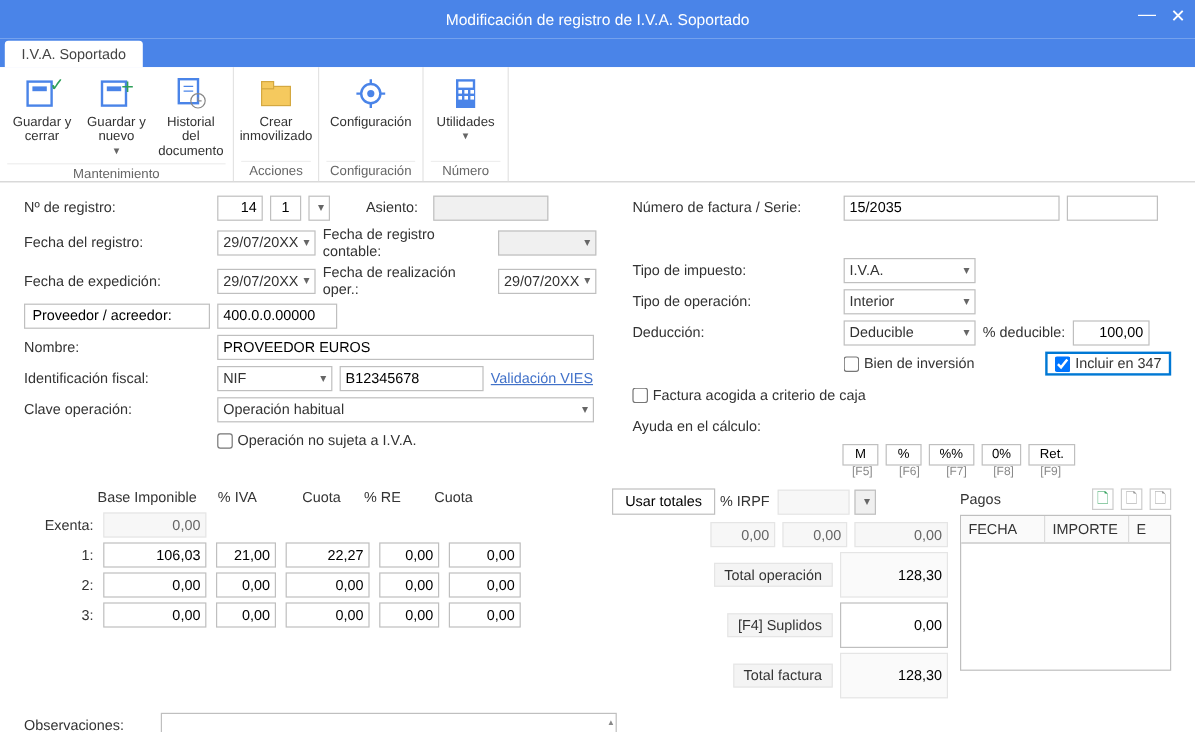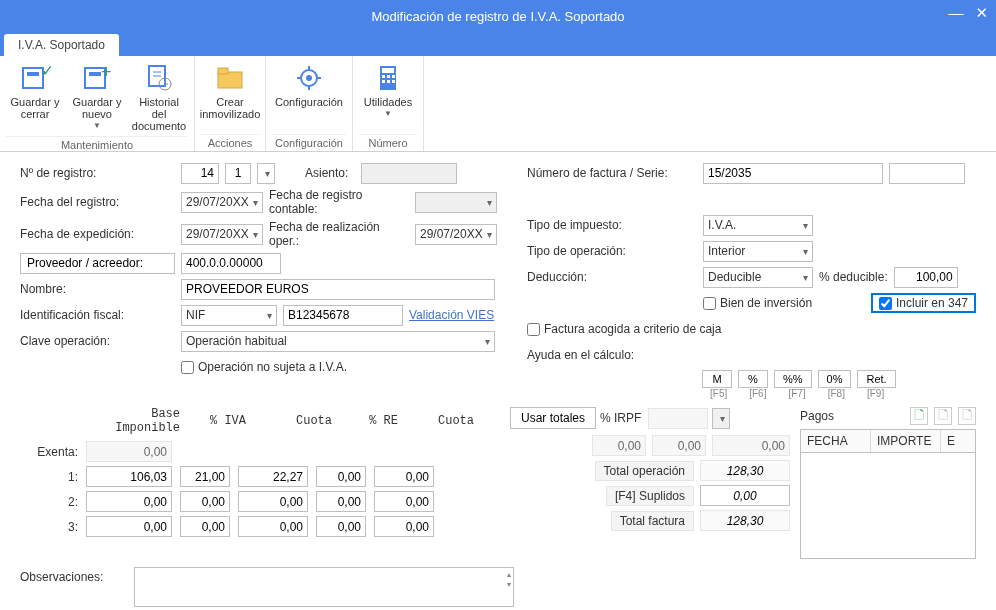--- a/index.html
+++ b/index.html
@@ -41,21 +41,21 @@
 .shortcut-row { display: flex; gap: 6px; margin-left: 175px; margin-top: 4px; }
 .shortcut-btn { border: 1px solid #bfbfbf; background: #fff; padding: 2px 8px; font-size: 11px; cursor: pointer; min-width: 30px; text-align: center; }
 .shortcut-keys { display: flex; gap: 6px; margin-left: 175px; font-size: 10px; color: #888; }
 .shortcut-keys span { min-width: 30px; text-align: center; padding: 0 8px; }
 
 .grid-area { padding: 0 20px 8px; display: flex; gap: 10px; }
 .grid-left { flex: 0 0 480px; }
 .grid-mid { flex: 0 0 280px; }
 .grid-right { flex: 1; }
 
-.grid-headers { display: flex; gap: 16px; align-items: center; margin-bottom: 6px; font-family: Liberation Mono, monospace; }
+.grid-headers { display: flex; gap: 0; align-items: flex-end; margin-bottom: 6px; }
 .gh { font-size: 12px; text-align: right; }
 .gh1 { width: 58px; text-align: right; }
 .gh-base { width: 86px; }
 .gh-iva { width: 50px; }
 .gh-cuota { width: 70px; }
 .gh-re { width: 50px; }
 .gh-cuota2 { width: 60px; }
 
 .grid-row { display: flex; gap: 8px; align-items: center; margin-bottom: 4px; }
 .grid-row-lbl { width: 58px; text-align: right; font-size: 12px; }
@@ -66,21 +66,21 @@
 .g-cuota { width: 70px; padding-left: 24px; }
 .g-re { width: 50px; }
 .g-cuota2 { width: 60px; }
 
 .btn-usar { border: 1px solid #bfbfbf; background: #fff; padding: 3px 10px; cursor: pointer; font-size: 12px; }
 
 .mid-col-top { display: flex; gap: 4px; align-items: center; margin-bottom: 6px; }
 .irpf-lbl { font-size: 12px; width: 44px; }
 .mid-row { display: flex; gap: 6px; margin-bottom: 4px; justify-content: flex-end; align-items: center; }
 .mid-lbl-box { border: 1px solid #e5e5e5; background: #f4f4f4; padding: 2px 8px; font-size: 12px; }
-.mid-val { border: 1px solid #bfbfbf; height: 21px; width: 90px; padding: 1px 4px; font-size: 12px; text-align: center; background: #fff; font-style: italic; }
+.mid-val { border: 1px solid #bfbfbf; height: 21px; width: 90px; padding: 18px 4px; font-size: 12px; text-align: right; background: #fff; }
 .mid-val.ro { border: 1px solid #e5e5e5; background: #fafafa; }
 
 .pagos-hdr { display: flex; align-items: center; gap: 6px; margin-bottom: 4px; }
 .pagos-lbl { font-size: 12px; flex: 1; }
 .pagos-icon { width: 18px; height: 18px; border: 1px solid #ccc; display: flex; align-items: center; justify-content: center; cursor: pointer; font-size: 12px; }
 .pagos-table { border: 1px solid #bfbfbf; height: 130px; }
 .pagos-thead { display: flex; border-bottom: 1px solid #bfbfbf; background: #fafafa; }
 .pagos-th { padding: 4px 6px; font-size: 12px; border-right: 1px solid #dcdcdc; }
 
 .obs-row { display: flex; align-items: flex-start; padding: 0 20px; gap: 6px; }

